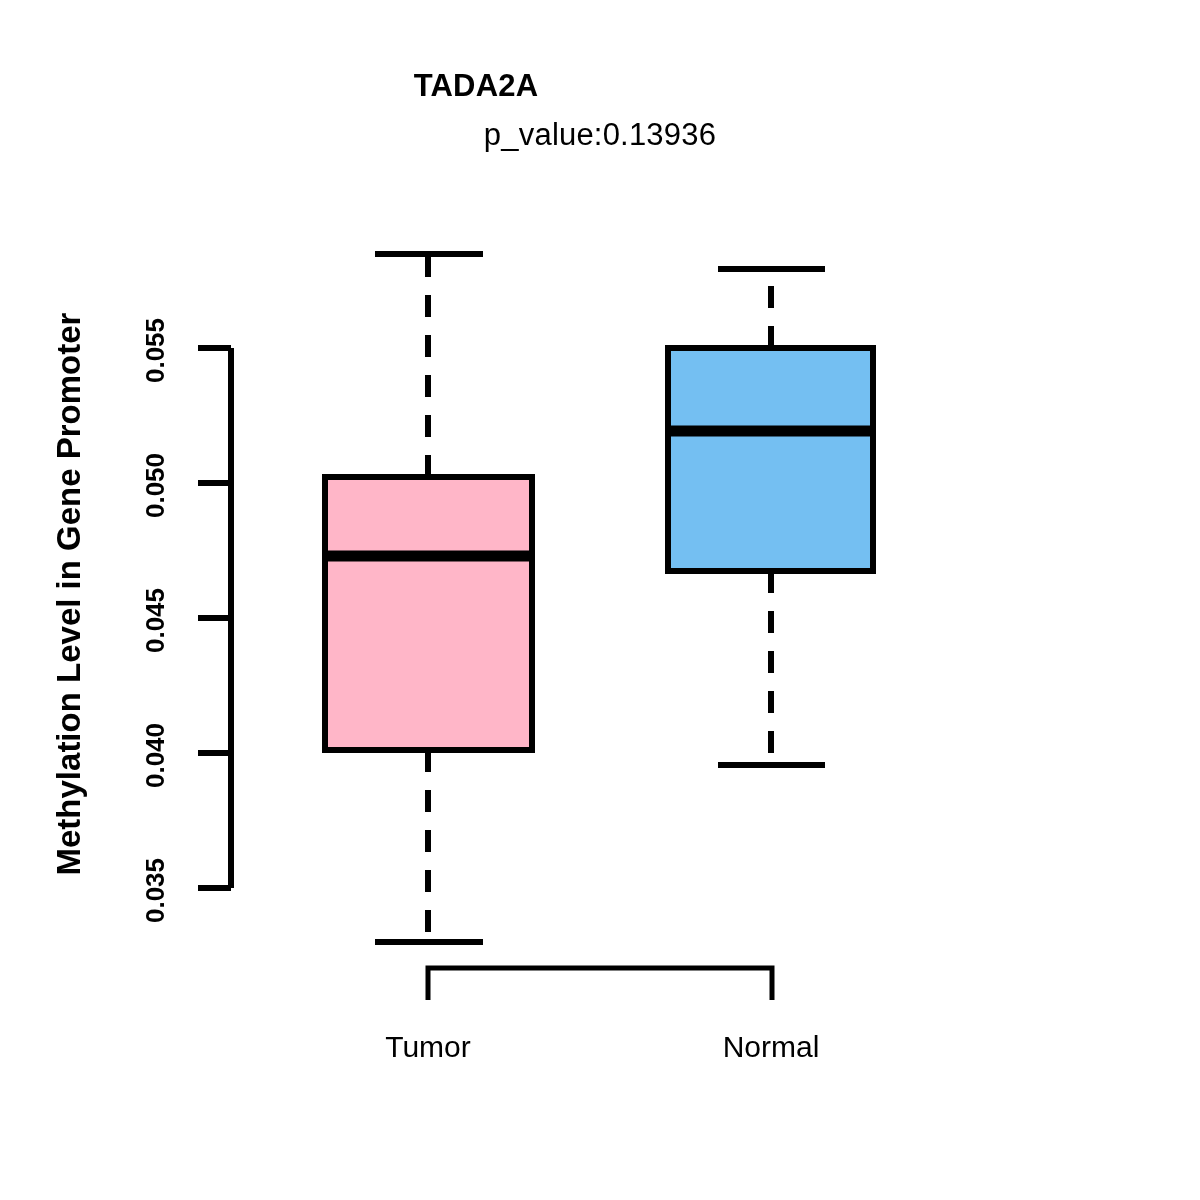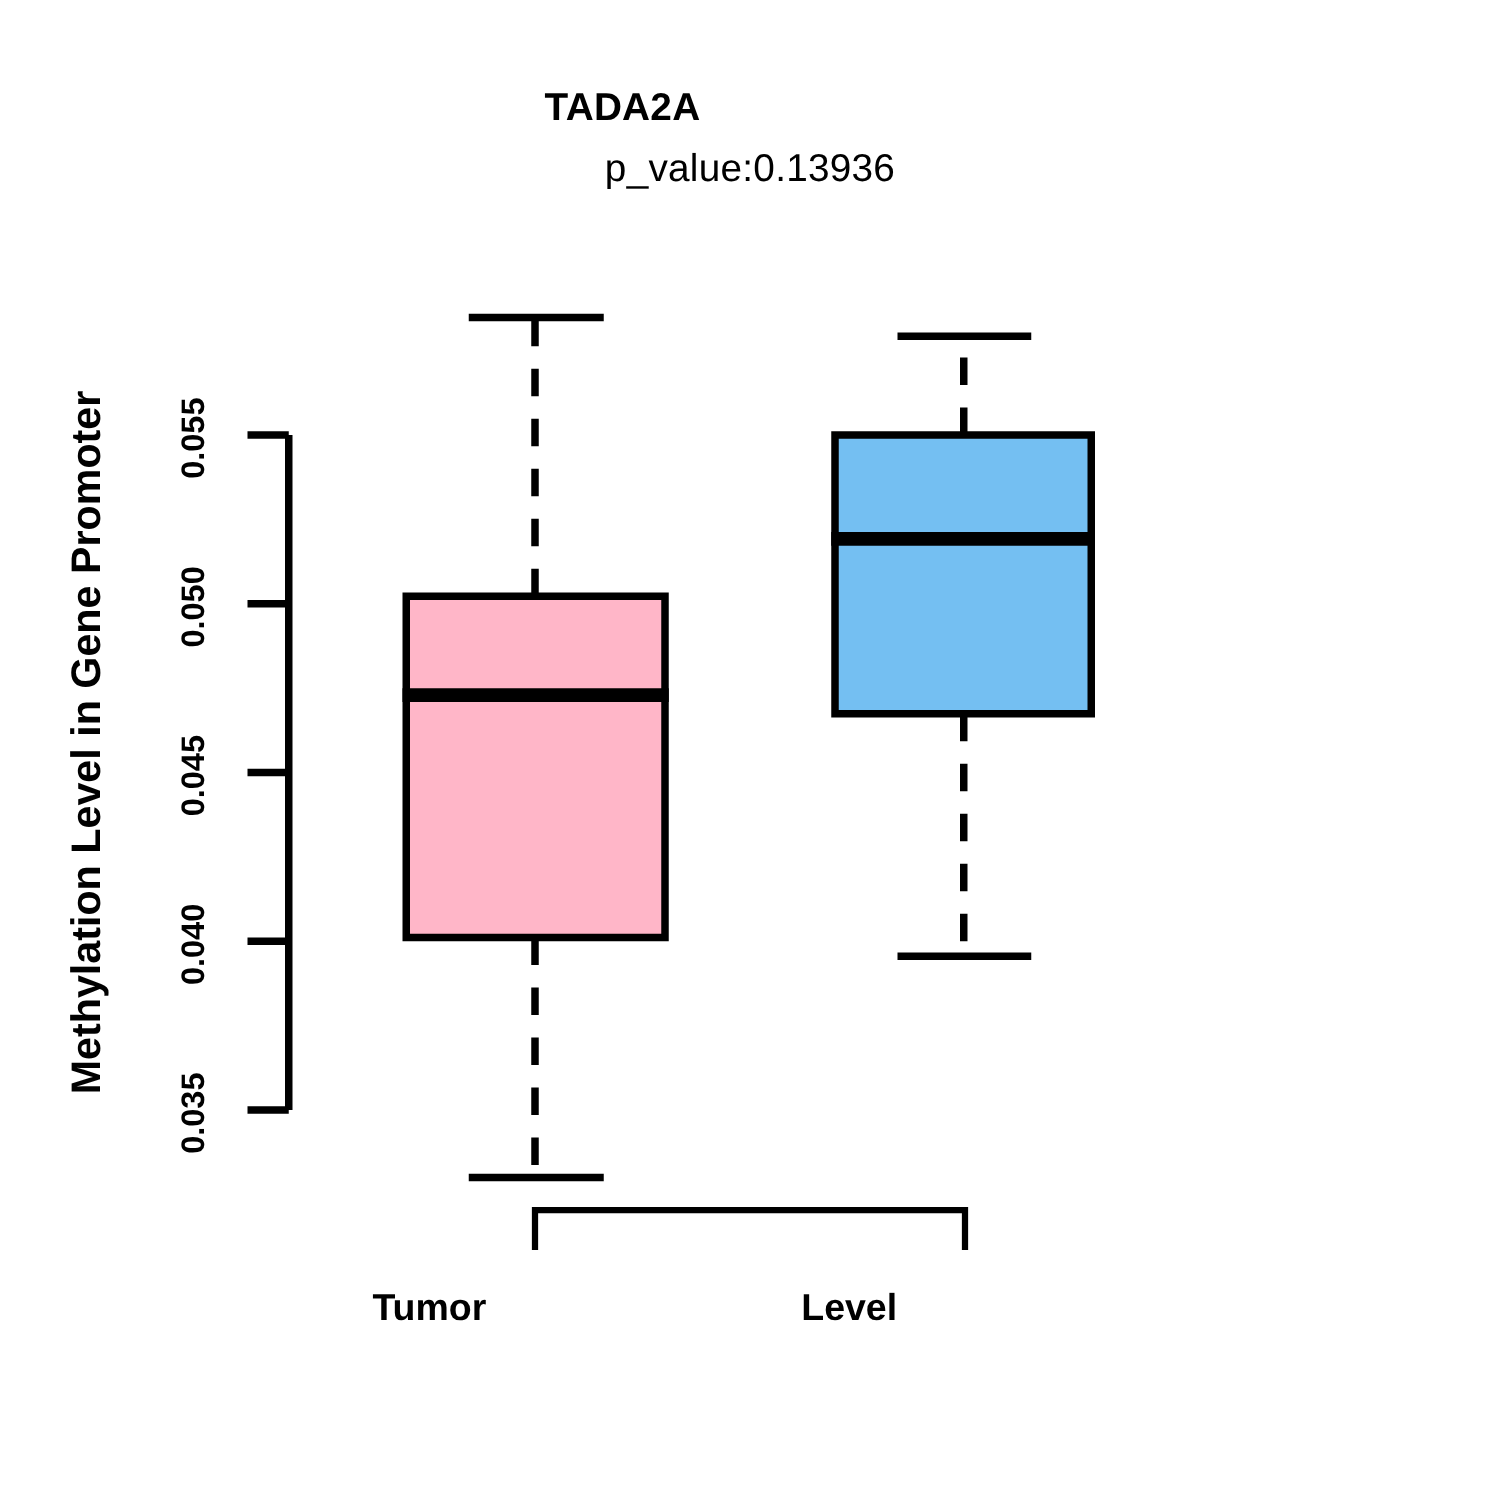--- a/index.html
+++ b/index.html
@@ -25,21 +25,20 @@
   #chart-title {
     position: absolute;
     left: 0;
     top: 70px;
     width: 952px;
     text-align: center;
     font-size: 31px;
     font-weight: bold;
     letter-spacing: 0.2px;
     line-height: 1.0;
-    padding-left: 22px;
   }
   #chart-subtitle {
     position: absolute;
     left: 0;
     top: 119px;
     width: 1200px;
     text-align: center;
     font-size: 31px;
     font-weight: normal;
     letter-spacing: 0.2px;
@@ -68,22 +67,23 @@
     transform-origin: center center;
     text-align: center;
     width: 120px;
     left: 95px;
   }
   
   .x-tick-label {
     position: absolute;
     top: 1030px;
     width: 260px;
+    text-align: center;
     font-size: 30px;
-    font-weight: bold;
+    font-weight: normal;
     white-space: nowrap;
   }
   #x-label-tumor  { left: 298px; }
   #x-label-normal { left: 641px; }
 
   svg { position: absolute; left: 0; top: 0; }
 </style>
 </head>
 <body>
 
@@ -95,21 +95,21 @@
 
   <div id="y-axis-title">Methylation Level in Gene Promoter</div>
 
   <div class="y-tick-label" style="top:875px;">0.035</div>
   <div class="y-tick-label" style="top:740px;">0.040</div>
   <div class="y-tick-label" style="top:605px;">0.045</div>
   <div class="y-tick-label" style="top:470px;">0.050</div>
   <div class="y-tick-label" style="top:335px;">0.055</div>
 
   <div class="x-tick-label" id="x-label-tumor">Tumor</div>
-  <div class="x-tick-label" id="x-label-normal">Level</div>
+  <div class="x-tick-label" id="x-label-normal">Normal</div>
 
   <svg id="plot-canvas" width="1200" height="1200">
 
     <g id="y-axis">
       <line id="y-axis-spine" x1="231" y1="348" x2="231" y2="888" stroke="#000" stroke-width="6"></line>
       <line x1="198" y1="348" x2="231" y2="348" stroke="#000" stroke-width="6"></line>
       <line x1="198" y1="483" x2="231" y2="483" stroke="#000" stroke-width="6"></line>
       <line x1="198" y1="618" x2="231" y2="618" stroke="#000" stroke-width="6"></line>
       <line x1="198" y1="753" x2="231" y2="753" stroke="#000" stroke-width="6"></line>
       <line x1="198" y1="888" x2="231" y2="888" stroke="#000" stroke-width="6"></line>

